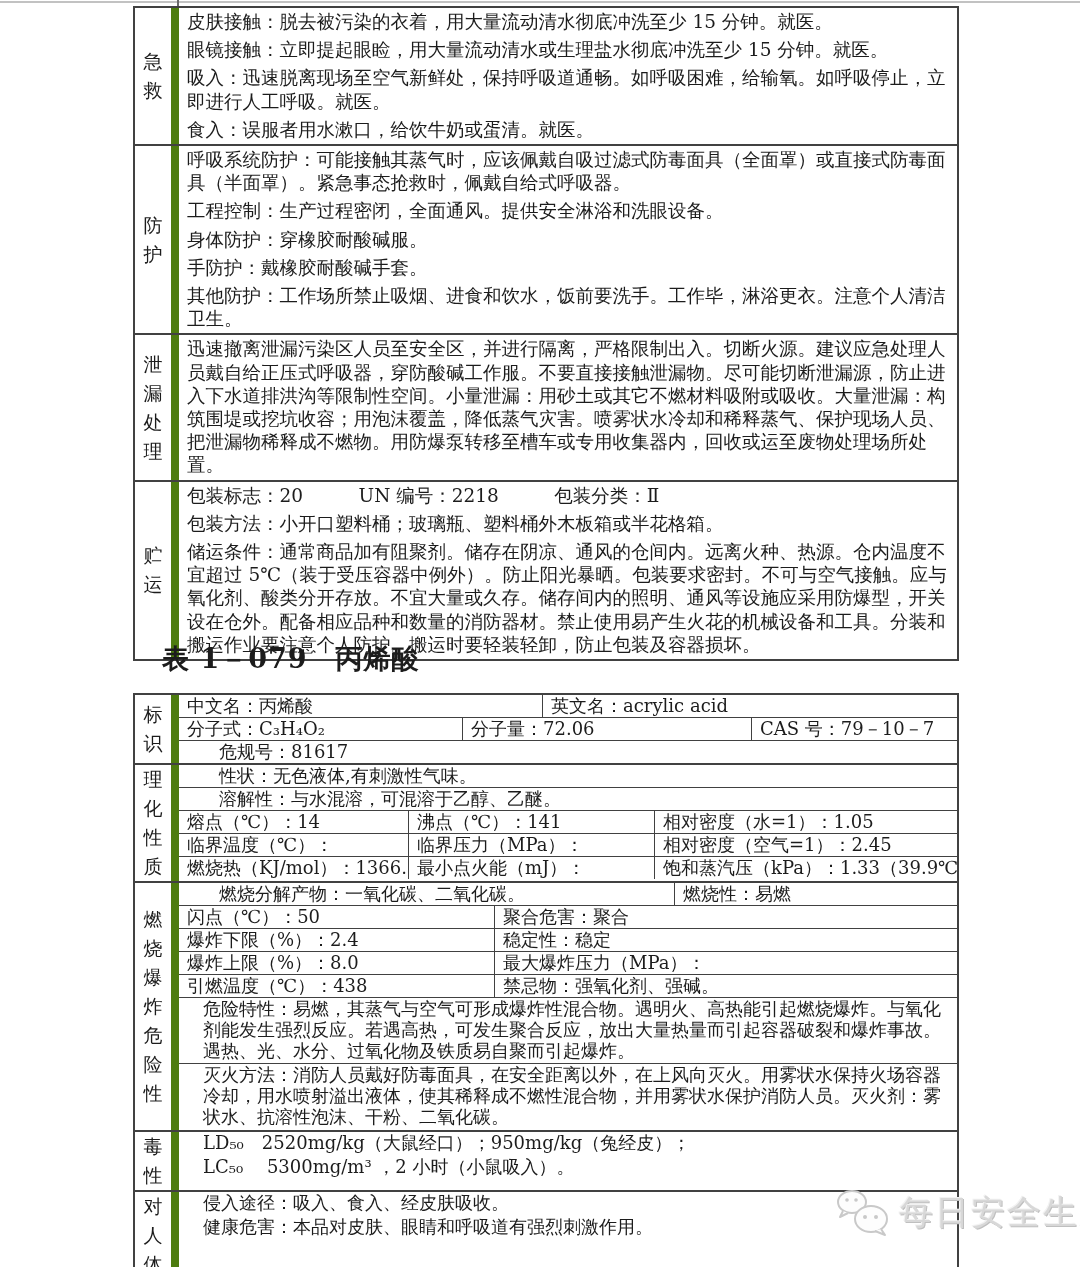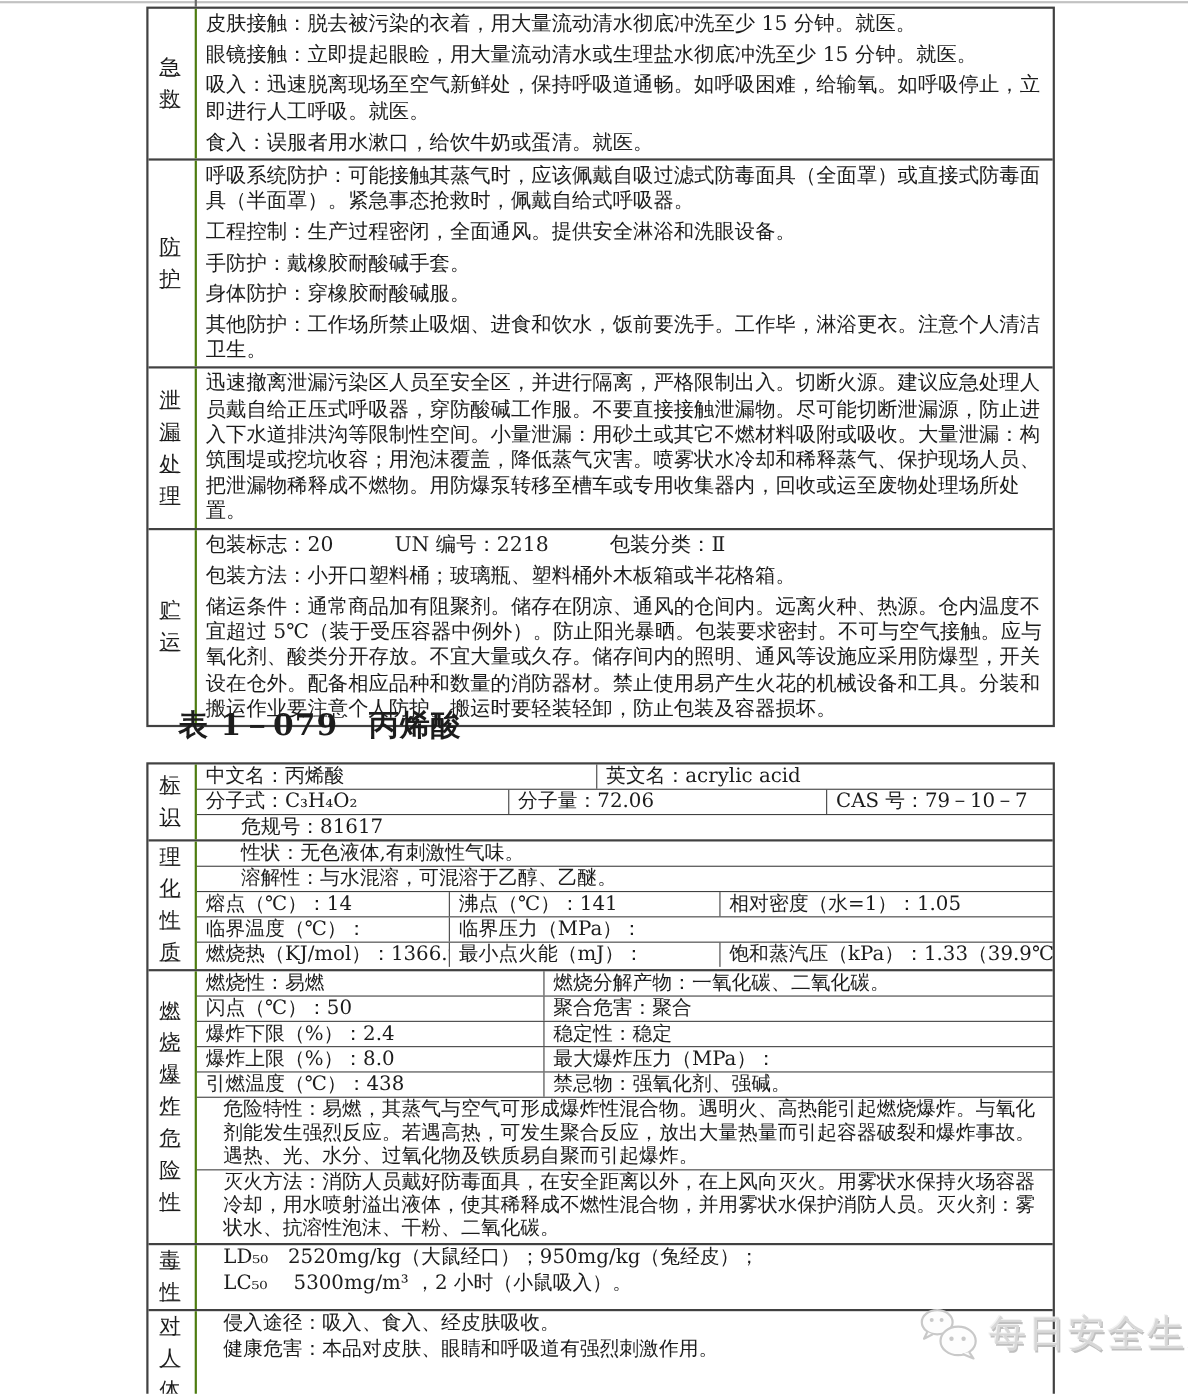--- a/index.html
+++ b/index.html
@@ -13,22 +13,22 @@
   .divider-stub { position:absolute; left:177px; top:0; width:2px; height:8px; background:#6a6a6a; }
 
   .msds { position:absolute; left:133px; width:826px; border:2px solid #414141; background:#fff; }
   .t1 { top:6px; }
   .t2 { top:693px; }
 
   .sec { display:flex; border-top:2px solid #414141; }
   .sec:first-child { border-top:none; }
 
   .label-cell {
-    flex:0 0 44px; width:44px; border-right:2px solid #4d7c0f;
-    display:flex; align-items:center; justify-content:center; text-align:left;text-decoration:underline;
+    flex:0 0 44px; width:44px; border-right:8px solid #4d7c0f;
+    display:flex; align-items:center; justify-content:center; text-align:center;
   }
   .label-cell span { display:block; width:22px; font-size:19px; line-height:29px; word-break:break-all; }
 
   .content { flex:1; min-width:0; display:flex; flex-direction:column; }
 
   
   .t1 .pad { padding:2px 8px 3px 8px; font-size:18.5px; line-height:23.2px; }
 
   
   .rowline { display:flex; border-top:1.5px solid #414141; }
@@ -74,22 +74,22 @@
     </div>
   </div>
 
   <div class="sec">
     <div class="label-cell">
       <span>防护</span>
     </div>
     <div class="content">
       <div class="pad">呼吸系统防护：可能接触其蒸气时，应该佩戴自吸过滤式防毒面具（全面罩）或直接式防毒面具（半面罩）。紧急事态抢救时，佩戴自给式呼吸器。</div>
       <div class="pad">工程控制：生产过程密闭，全面通风。提供安全淋浴和洗眼设备。</div>
+      <div class="pad">身体防护：穿橡胶耐酸碱服。</div>
       <div class="pad">手防护：戴橡胶耐酸碱手套。</div>
-      <div class="pad">身体防护：穿橡胶耐酸碱服。</div>
       <div class="pad">其他防护：工作场所禁止吸烟、进食和饮水，饭前要洗手。工作毕，淋浴更衣。注意个人清洁卫生。</div>
     </div>
   </div>
 
   <div class="sec">
     <div class="label-cell">
       <span>泄漏处理</span>
     </div>
     <div class="content">
       <div class="pad">迅速撤离泄漏污染区人员至安全区，并进行隔离，严格限制出入。切断火源。建议应急处理人员戴自给正压式呼吸器，穿防酸碱工作服。不要直接接触泄漏物。尽可能切断泄漏源，防止进入下水道排洪沟等限制性空间。小量泄漏：用砂土或其它不燃材料吸附或吸收。大量泄漏：构筑围堤或挖坑收容；用泡沫覆盖，降低蒸气灾害。喷雾状水冷却和稀释蒸气、保护现场人员、把泄漏物稀释成不燃物。用防爆泵转移至槽车或专用收集器内，回收或运至废物处理场所处置。</div>
@@ -145,37 +145,38 @@
         <div class="cell grow">溶解性：与水混溶，可混溶于乙醇、乙醚。</div>
       </div>
       <div class="rowline">
         <div class="cell w-229">熔点（℃）：14</div>
         <div class="cell w-214">沸点（℃）：141</div>
         <div class="cell grow">相对密度（水=1）：1.05</div>
       </div>
       <div class="rowline">
         <div class="cell w-229">临界温度（℃）：</div>
         <div class="cell w-214">临界压力（MPa）：</div>
+        <div class="cell grow">相对密度（空气=1）：2.45</div>
       </div>
       <div class="rowline">
         <div class="cell w-229">燃烧热（KJ/mol）：1366.9</div>
         <div class="cell w-214">最小点火能（mJ）：</div>
         <div class="cell grow">饱和蒸汽压（kPa）：1.33（39.9℃）</div>
       </div>
     </div>
   </div>
 
   <div class="sec">
     <div class="label-cell">
       <span>燃烧爆炸危险性</span>
     </div>
     <div class="content">
       <div class="rowline">
+        <div class="cell grow">燃烧分解产物：一氧化碳、二氧化碳。</div>
         <div class="cell w-283">燃烧性：易燃</div>
-        <div class="cell grow">燃烧分解产物：一氧化碳、二氧化碳。</div>
       </div>
       <div class="rowline">
         <div class="cell w-283">闪点（℃）：50</div>
         <div class="cell grow">聚合危害：聚合</div>
       </div>
       <div class="rowline">
         <div class="cell w-283">爆炸下限（%）：2.4</div>
         <div class="cell grow">稳定性：稳定</div>
       </div>
       <div class="rowline">

